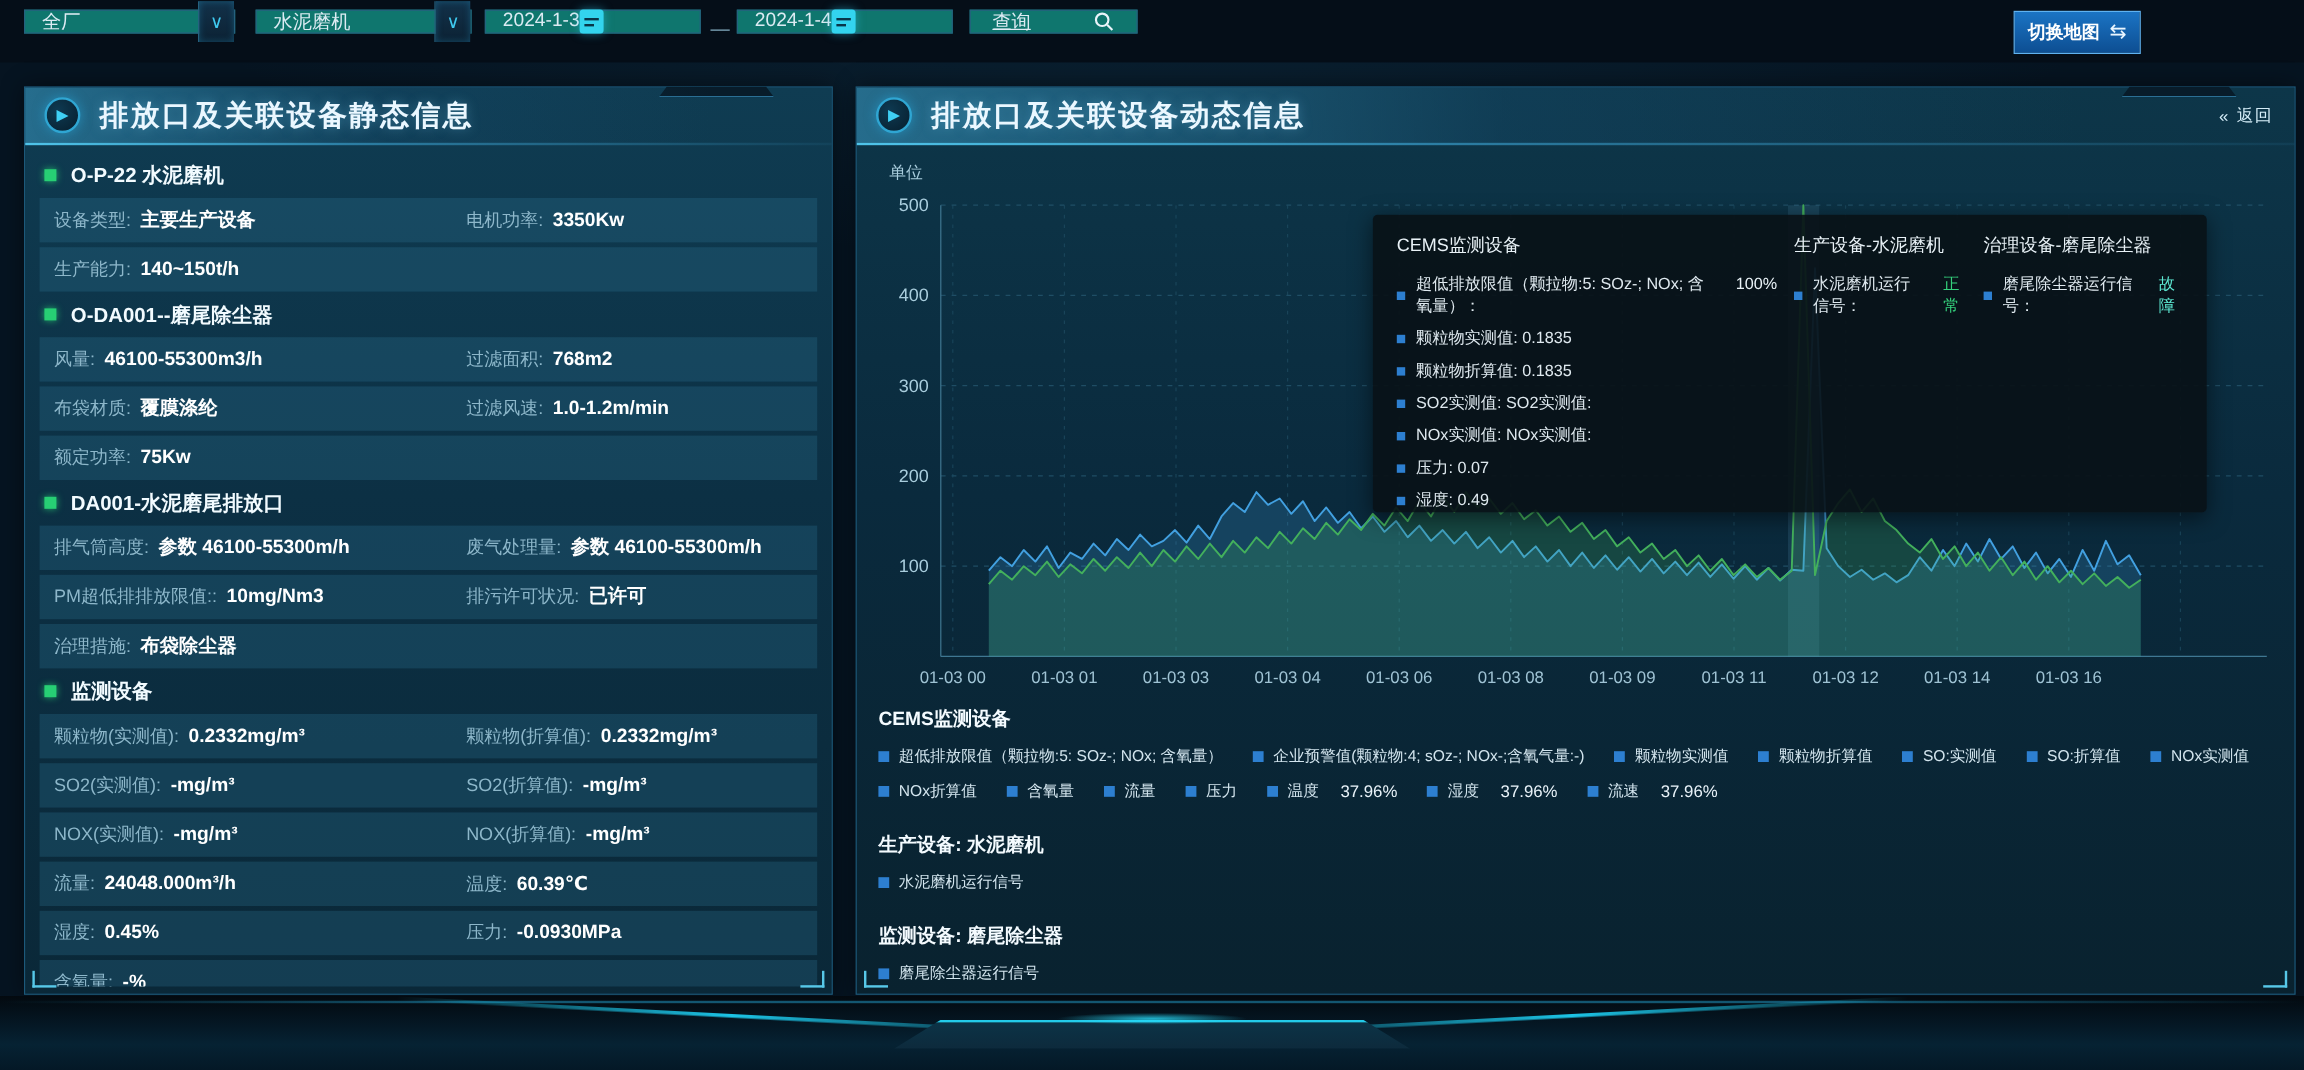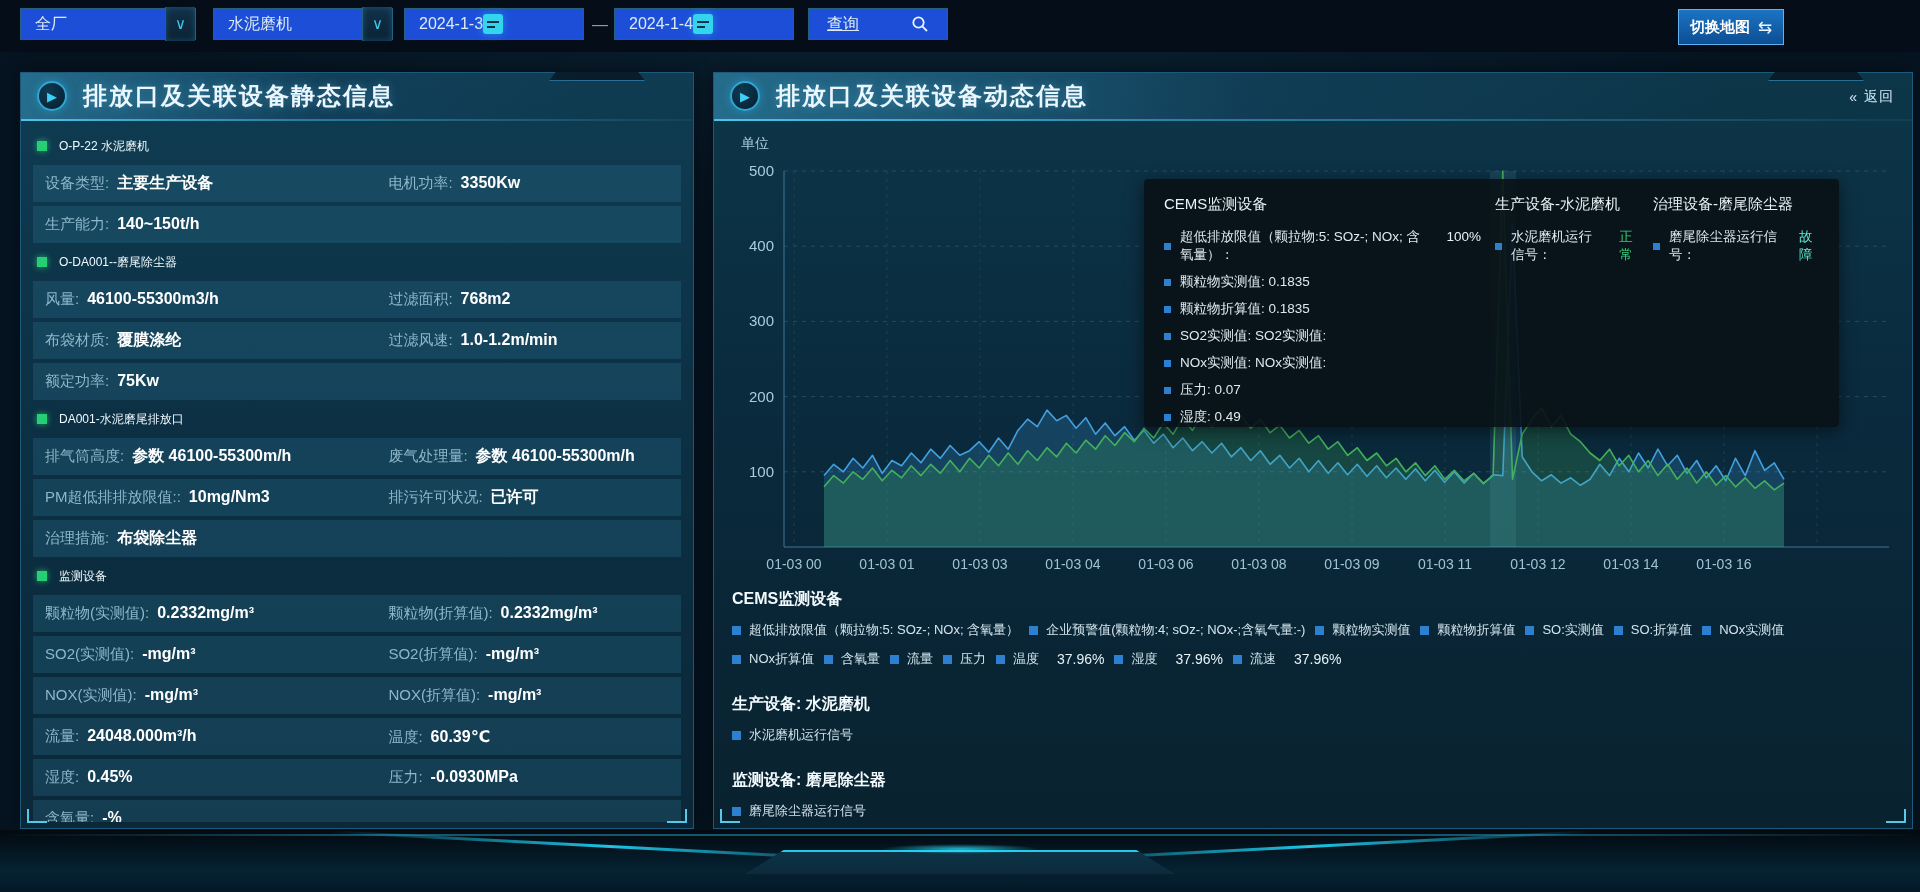--- a/index.html
+++ b/index.html
@@ -5,22 +5,22 @@
   * { margin:0; padding:0; box-sizing:border-box; }
   html,body { width:1920px; height:892px; }
   body {
     font-family:"Liberation Sans","DejaVu Sans",sans-serif;
     background:#061421;
     background-image:radial-gradient(ellipse 1200px 400px at 50% -60px, rgba(30,95,130,.22), rgba(0,0,0,0) 70%);
     position:relative; overflow:hidden; color:#e8f4fa;
   }
   
   .topbar-bg { position:absolute; left:0; top:0; width:1920px; height:52px; background:#050e18; }
-  .ctl { position:absolute; top:8px; height:32px; display:flex; align-items:center;
-         background:#1d4ed8; border:1px solid #25617f; color:#dcebf3; font-size:16px; }
+  .ctl { position:absolute; top:8px; height:20px; display:flex; align-items:center;
+         background:#0f766e; border:1px solid #25617f; color:#dcebf3; font-size:16px; }
   .select { justify-content:space-between; padding-left:14px; }
   .sel-chev { width:30px; height:34px; display:flex; align-items:center; justify-content:center;
               border-left:1px solid #25617f; background:linear-gradient(180deg,#123149,#0c2234);
               color:#3fc9ef; font-size:15px; box-shadow:inset 0 0 6px rgba(40,160,210,.35); }
   .datebox { padding-left:14px; }
   .cal { width:20px; height:20px; background:#33d4ee; border-radius:3px; position:relative; margin-right:8px;
          box-shadow:0 0 8px rgba(45,200,235,.5); }
   .cal::before { content:""; position:absolute; left:4px; right:4px; top:7px; height:2px; background:#083649; }
   .cal::after  { content:""; position:absolute; left:4px; right:8px; top:12px; height:2px; background:#083649; }
   .dash { position:absolute; top:16px; left:592px; color:#7fa6ba; font-size:16px; }
@@ -48,21 +48,21 @@
            clip-path:polygon(7% 0, 93% 0, 100% 100%, 0 100%); border-bottom:1px solid #2b6f94; }
   .corner { position:absolute; width:20px; height:14px; }
   .corner.bl { left:6px; bottom:5px; border-left:2px solid #57c8e8; border-bottom:2px solid #57c8e8; }
   .corner.br { right:6px; bottom:5px; border-right:2px solid #57c8e8; border-bottom:2px solid #57c8e8; }
   .back { position:absolute; right:18px; top:15px; font-size:14px; color:#d4ecf7; cursor:pointer;
           display:flex; gap:6px; align-items:center; font-weight:normal; letter-spacing:1px; }
   
   .rows { position:absolute; left:0; right:0; top:48px; bottom:6px; padding:8px 12px 0 12px; overflow:hidden; }
   .sec { display:flex; align-items:center; gap:12px; height:30px; margin:2px 4px 4px 4px; }
   .sec .bullet { width:10px; height:10px; background:#27cf74; box-shadow:0 0 6px rgba(39,207,116,.8); }
-  .sec .stext { font-size:12px; font-weight:normal; color:#f2fbff; }
+  .sec .stext { font-size:17px; font-weight:bold; color:#f2fbff; }
   .irow { display:flex; background:rgba(46,118,152,.28); min-height:37px; align-items:center;
           padding:0 0 0 12px; margin-bottom:4px; }
   .cell { width:46%; display:flex; align-items:baseline; }
   .cell:first-child { width:54%; }
   .cell .lbl { color:#8db7ca; font-size:15px; margin-right:8px; white-space:nowrap; }
   .cell .val { color:#ffffff; font-size:16px; font-weight:bold; white-space:nowrap; }
   
   .unit { position:absolute; left:27px; top:62px; font-size:14px; color:#a9cddd; }
   #chart { position:absolute; left:10px; top:90px; width:1170px; height:412px; }
   
@@ -70,21 +70,21 @@
              background:rgba(9,17,23,.92); border-radius:4px; padding:16px 18px 0 20px;
              display:flex; gap:14px; box-shadow:0 4px 18px rgba(0,0,0,.5); }
   .t-col1 { width:330px; } .t-col2 { width:150px; } .t-col3 { width:175px; }
   .t-head { font-size:15px; color:#e9f2f7; margin-bottom:14px; }
   .t-item { display:flex; align-items:baseline; margin-bottom:9px; font-size:13.5px; color:#dfe9ef; }
   .t-item .sq { width:7px; height:7px; background:#2d7fd0; margin-right:9px; flex:none; align-self:center; }
   .t-item .tval { margin-left:20px; }
   
   .legend { position:absolute; left:18px; right:14px; top:516px; }
   .lg-title { font-size:16px; font-weight:bold; color:#f4fbff; margin-bottom:11px; }
-  .lg-row { display:flex; flex-wrap:nowrap; gap:10px; margin-bottom:11px; align-items:center; }
+  .lg-row { display:flex; flex-wrap:nowrap; gap:25px; margin-bottom:11px; align-items:center; }
   .lg-row.second { margin-bottom:26px; }
   .li { display:flex; align-items:center; gap:8px; font-size:13px; color:#d3e5ee; cursor:pointer; white-space:nowrap; }
   .li .sq { width:9px; height:9px; background:#2d7fd0; }
   .li b { font-weight:normal; font-size:14px; color:#e8f2f8; margin-left:10px; }
   .lg-single { margin-bottom:26px; }
   
   .footer { position:absolute; left:0; bottom:0; width:1920px; height:62px;
             background:linear-gradient(180deg,#03090f, #062233 65%, #041826); }
   .f-line { position:absolute; bottom:44px; height:3px; width:560px;
             background:linear-gradient(90deg, rgba(20,200,235,0), #1cc4e6, rgba(20,200,235,0)); filter:blur(.4px); }

